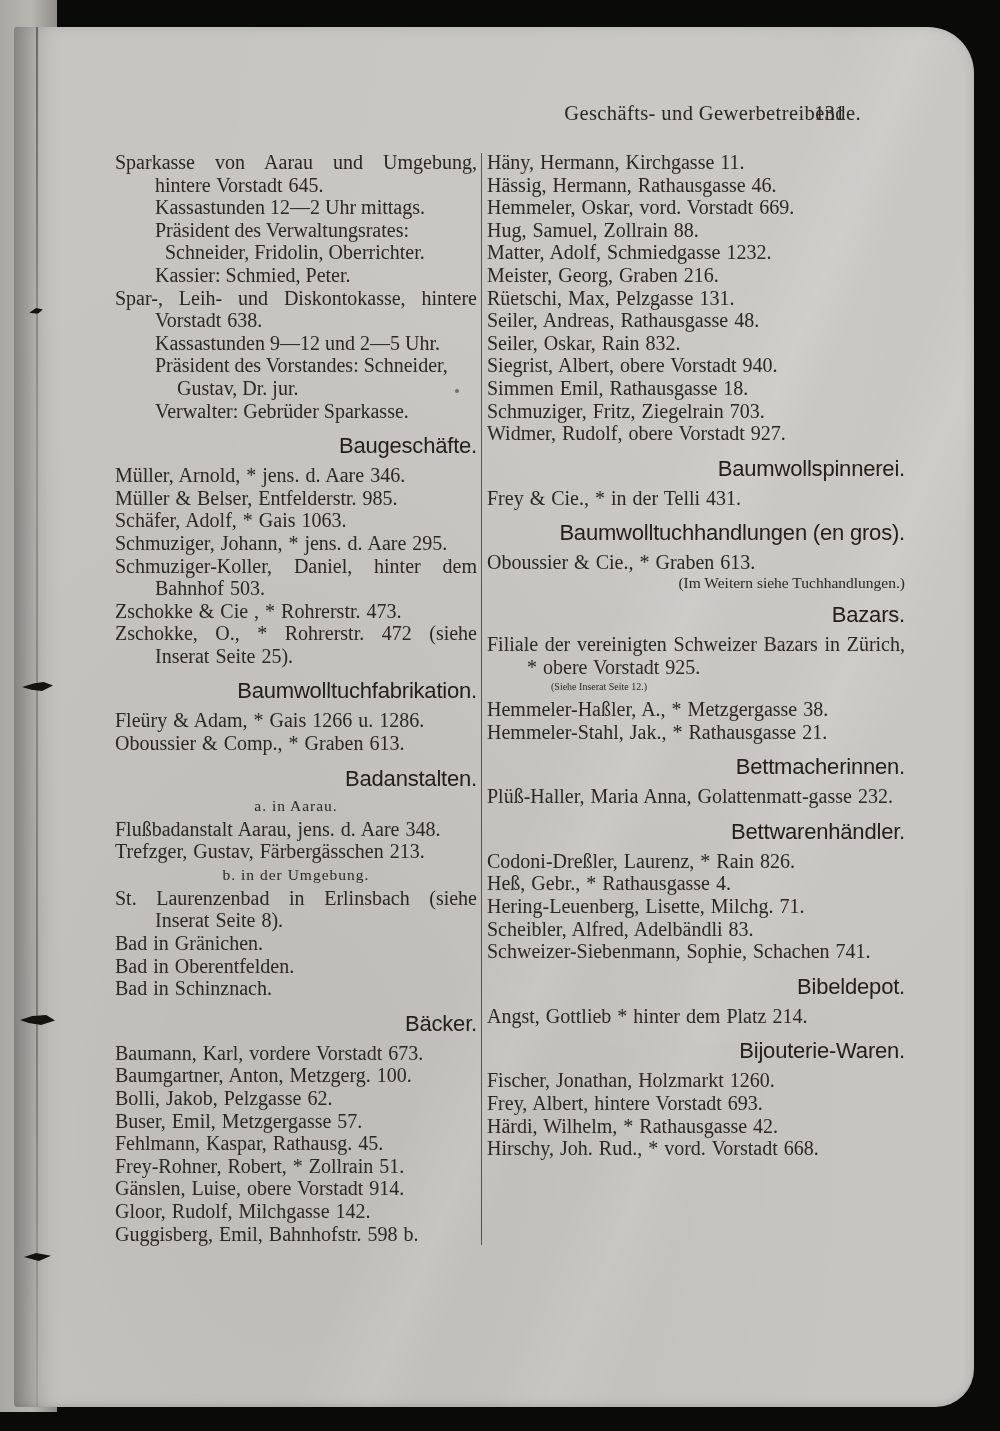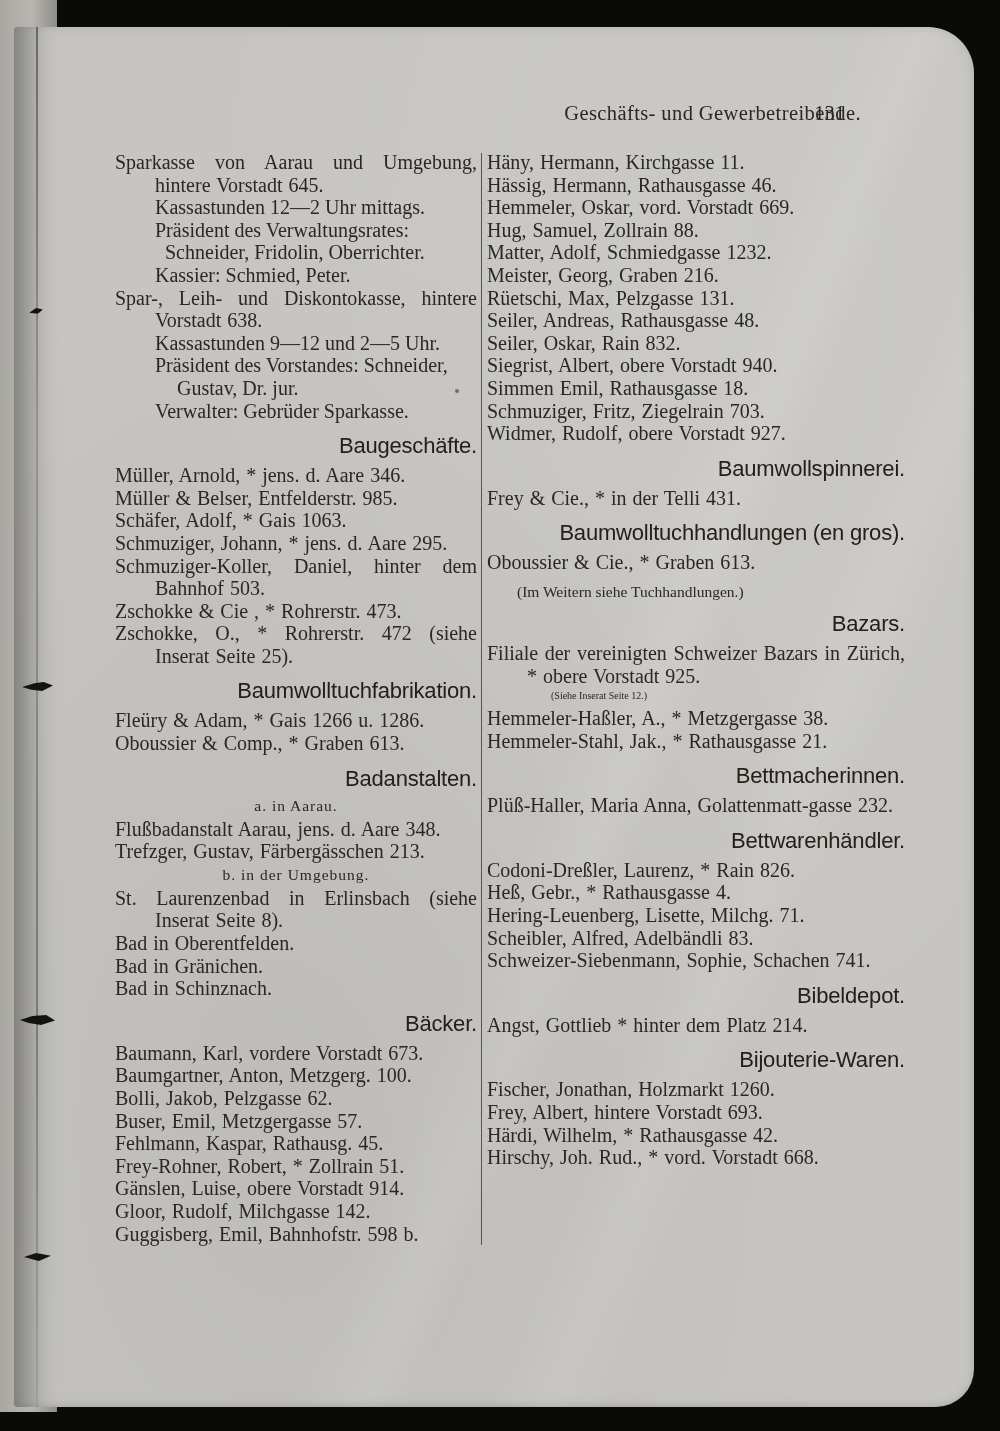--- a/index.html
+++ b/index.html
@@ -52,21 +52,21 @@
   p{margin:0;}
   .entry{font-size:20px;line-height:22.6px;text-align:justify;padding-left:40px;text-indent:-40px;word-spacing:1px;}
   .sub  {font-size:20px;line-height:22.6px;padding-left:62px;text-indent:-22px;}
   .sub2 {font-size:20px;line-height:22.6px;padding-left:66px;text-indent:-16px;}
   .heading{
     font-family:"Liberation Sans",sans-serif;font-weight:400;
     font-size:22px;line-height:24px;text-align:right;
     margin:12px 0 6px;color:#232019;letter-spacing:-0.2px;
   }
   .subheading{font-size:15.5px;line-height:17px;text-align:center;margin:3px 0 4px;letter-spacing:1px;}
-  .note {font-size:15.5px;line-height:17px;margin:9px 0 3px 30px;}
+  .note {font-size:15.5px;line-height:17px;margin:0 0 3px 30px;text-align:right;}
   .note2{font-size:10px;line-height:17px;margin:0 0 3px 64px;}
 </style>
 </head>
 <body>
 
 <div class="prev-edge"></div>
 
 <div class="page">
   <div class="crease"></div>
   <span class="thread t1"></span>
@@ -101,22 +101,22 @@
           <p class="entry">Zschokke, O., * Rohrerstr. 472 (siehe Inserat Seite 25).</p>
           <p class="heading">Baumwolltuchfabrikation.</p>
           <p class="entry">Fleüry &amp; Adam, * Gais 1266 u. 1286.</p>
           <p class="entry">Oboussier &amp; Comp., * Graben 613.</p>
           <p class="heading">Badanstalten.</p>
           <p class="subheading">a. in Aarau.</p>
           <p class="entry">Flußbadanstalt Aarau, jens. d. Aare 348.</p>
           <p class="entry">Trefzger, Gustav, Färbergässchen 213.</p>
           <p class="subheading">b. in der Umgebung.</p>
           <p class="entry">St. Laurenzenbad in Erlinsbach (siehe Inserat Seite 8).</p>
+          <p class="entry">Bad in Gränichen.</p>
           <p class="entry">Bad in Oberentfelden.</p>
-          <p class="entry">Bad in Gränichen.</p>
           <p class="entry">Bad in Schinznach.</p>
           <p class="heading">Bäcker.</p>
           <p class="entry">Baumann, Karl, vordere Vorstadt 673.</p>
           <p class="entry">Baumgartner, Anton, Metzgerg. 100.</p>
           <p class="entry">Bolli, Jakob, Pelzgasse 62.</p>
           <p class="entry">Buser, Emil, Metzgergasse 57.</p>
           <p class="entry">Fehlmann, Kaspar, Rathausg. 45.</p>
           <p class="entry">Frey-Rohner, Robert, * Zollrain 51.</p>
           <p class="entry">Gänslen, Luise, obere Vorstadt 914.</p>
           <p class="entry">Gloor, Rudolf, Milchgasse 142.</p>

